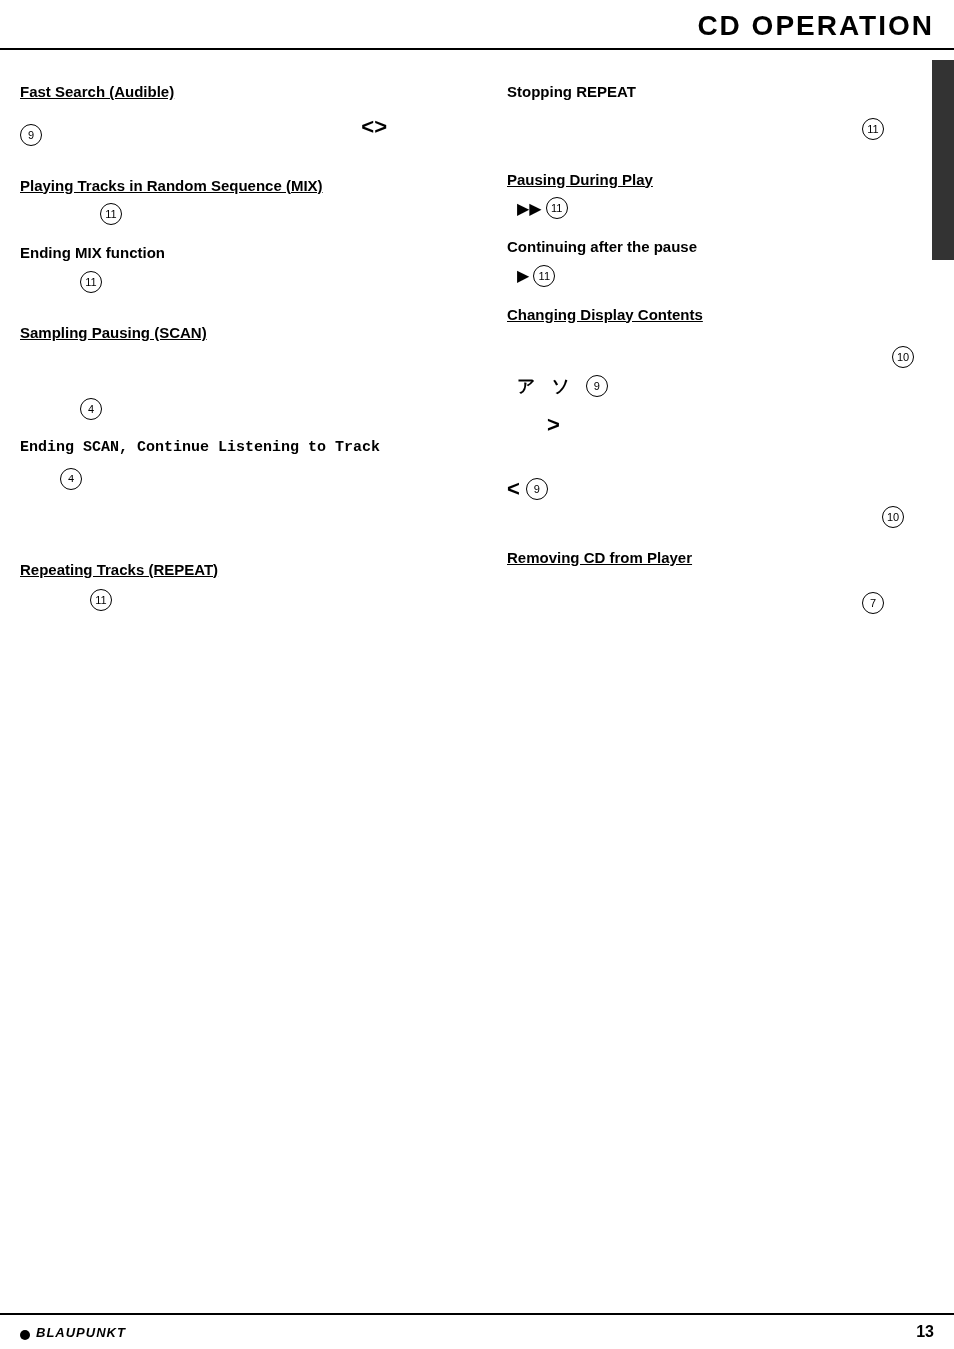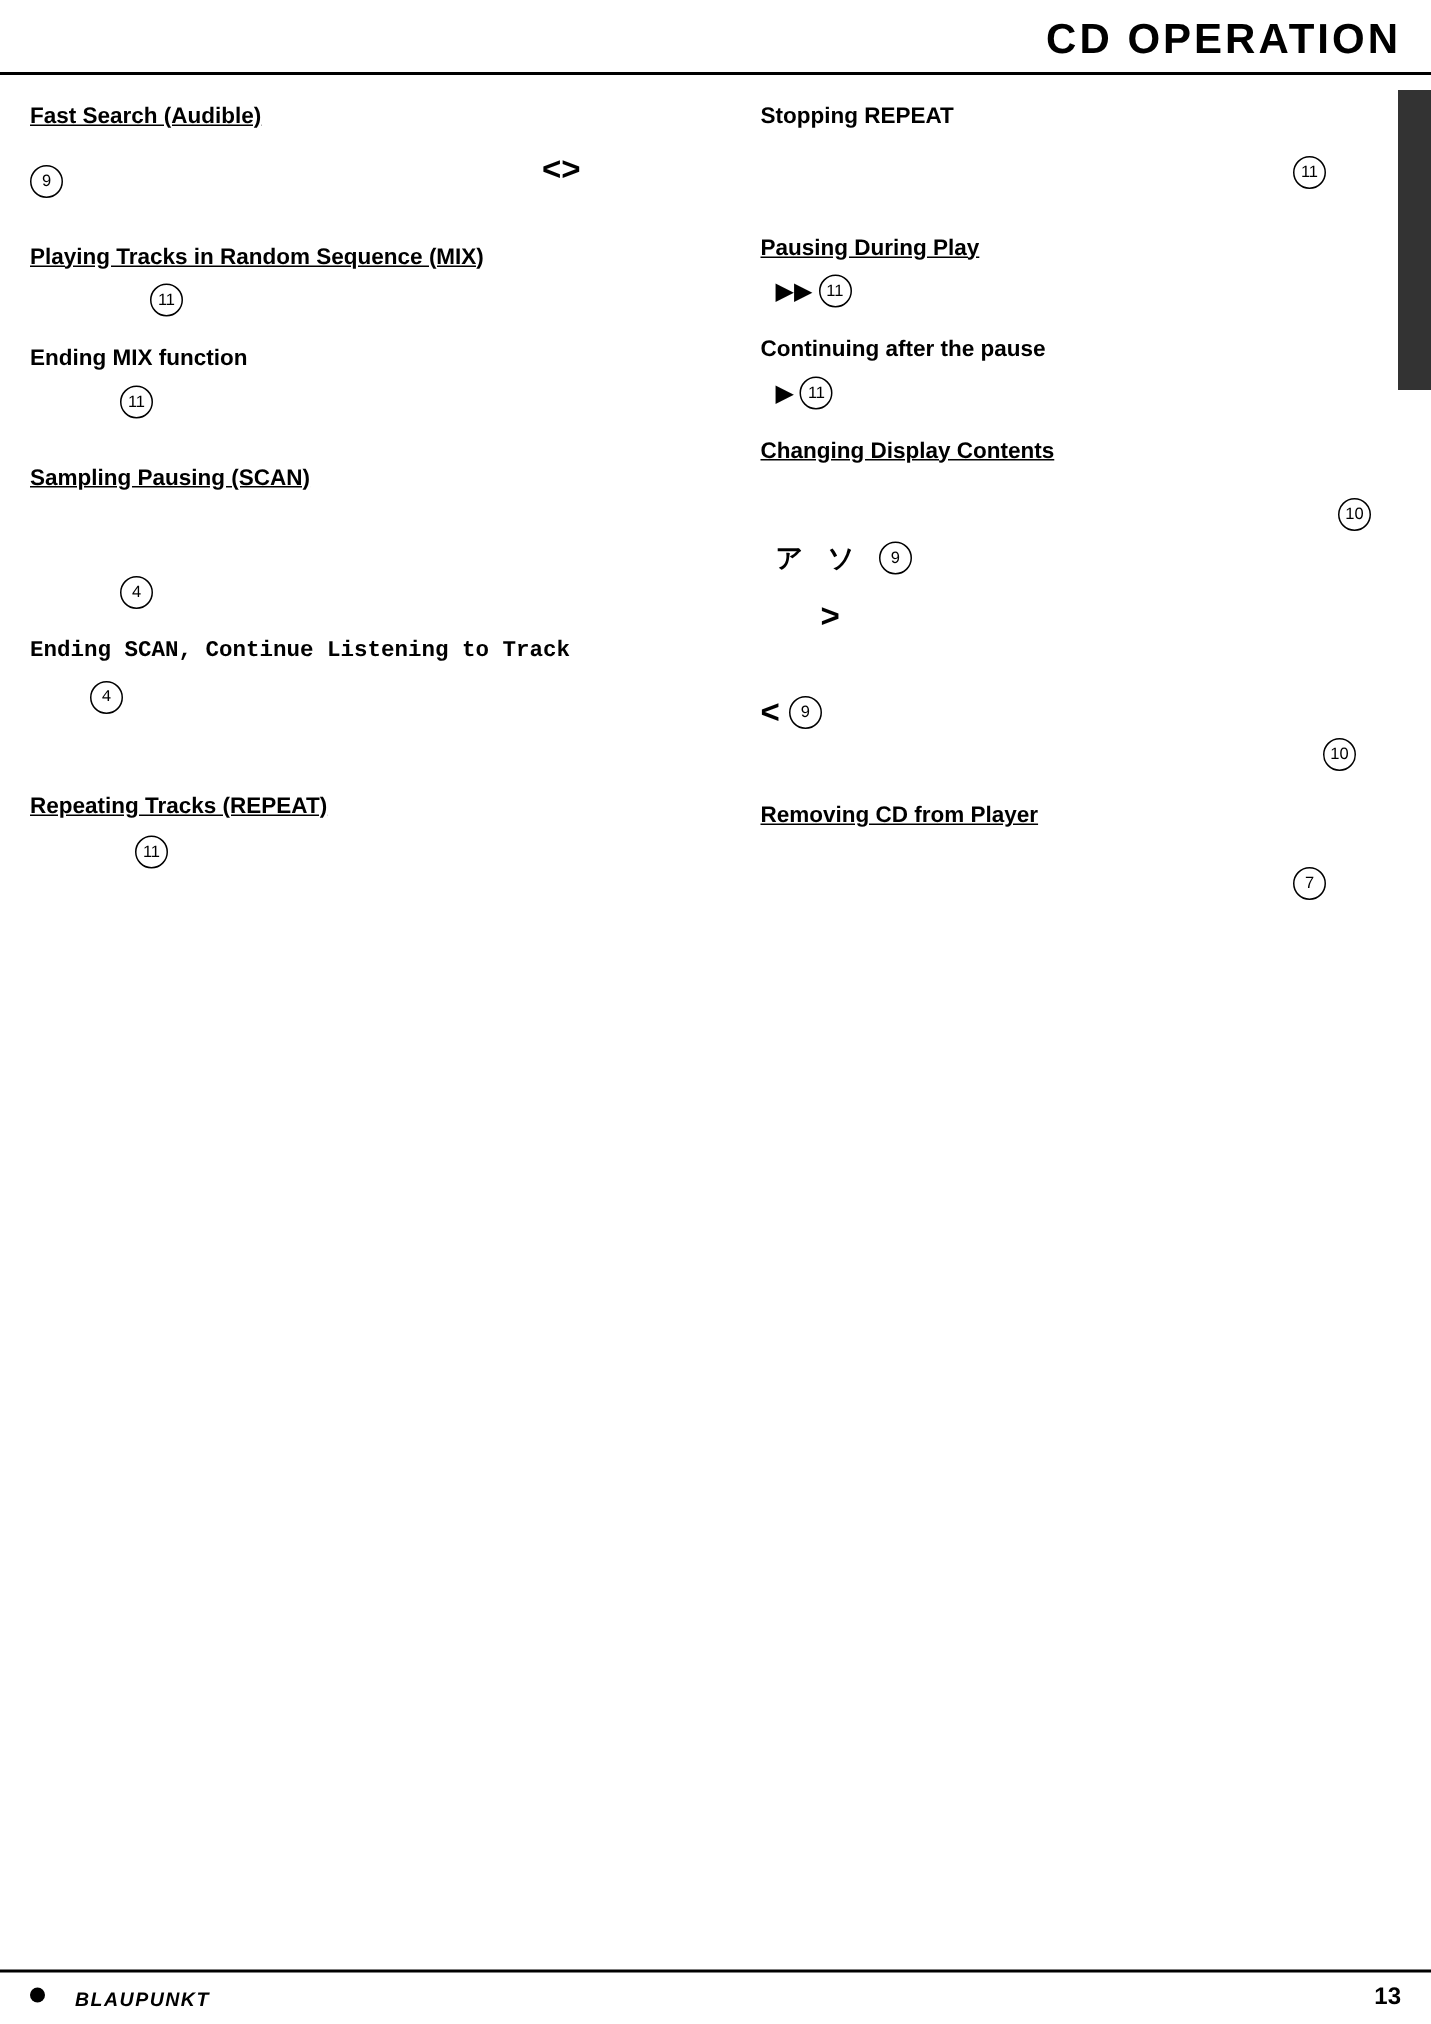--- a/index.html
+++ b/index.html
@@ -36,21 +36,21 @@
       top: 60px;
       width: 22px;
       height: 200px;
       background: #333;
     }
 
     
     .content {
       display: grid;
       grid-template-columns: 1fr 1fr;
-      padding: 0 20px;
+      padding: 14px 20px;
       gap: 0;
     }
 
     
     .left-col {
       padding-right: 10px;
       border-right: none;
     }
 
     
@@ -114,22 +114,22 @@
       right: 0;
       display: flex;
       align-items: center;
       justify-content: space-between;
       padding: 8px 20px;
       border-top: 2px solid #000;
     }
 
     .footer-brand {
       display: flex;
-      align-items: flex-start;
-      gap: 20px;
+      align-items: flex-end;
+      gap: 6px;
       font-weight: 900;
       font-size: 13px;
       font-style: italic;
       letter-spacing: 1px;
     }
 
     .footer-dot {
       width: 10px;
       height: 10px;
       background: #000;
@@ -213,21 +213,21 @@
       </div>
     </div>
 
     <div class="section" style="font-family:Liberation Mono, monospace;">
       <div class="section-title-plain">Ending SCAN, Continue Listening to Track</div>
       <div class="circle-indent" style="margin-left:40px; margin-top:10px;">
         <span class="circle-num">4</span>
       </div>
     </div>
 
-    <div class="section" style="margin-top:52px;">
+    <div class="section" style="margin-top:70px;">
       <div class="section-title">Repeating Tracks (REPEAT)</div>
       <div class="circle-indent" style="margin-left:70px; margin-top:10px;">
         <span class="circle-num">11</span>
       </div>
     </div>
 
   </div>
 
   <div class="right-col">
 

